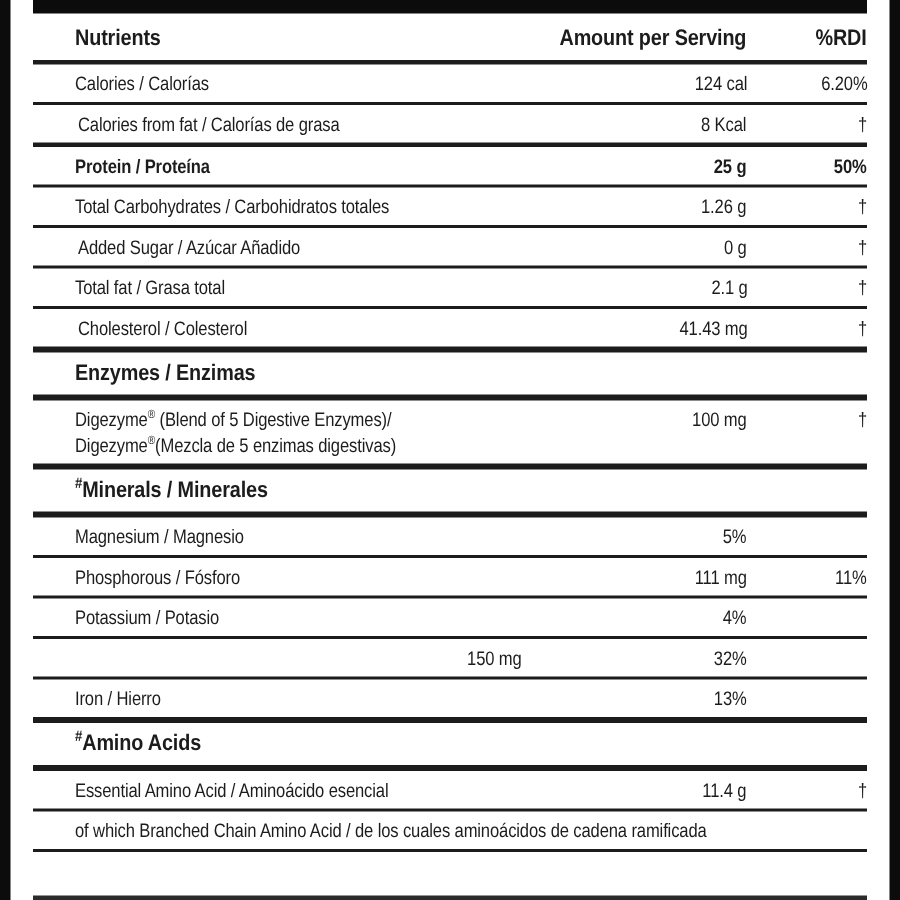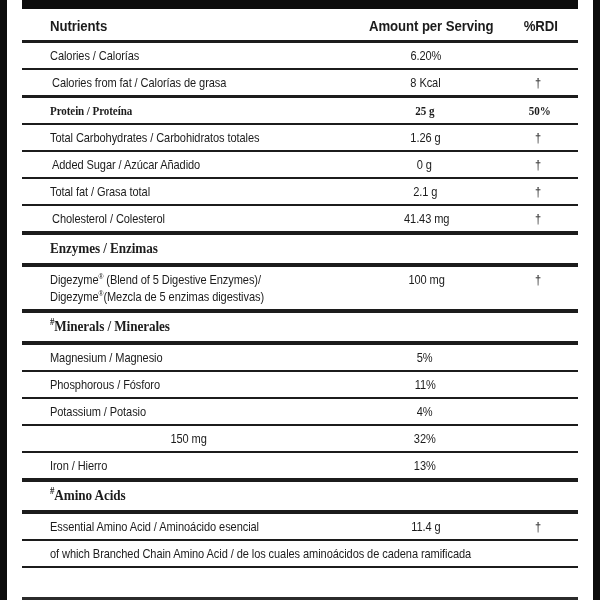--- a/index.html
+++ b/index.html
@@ -28,26 +28,26 @@
     display:grid;
     grid-template-columns:1fr 150px 80px;
     align-items:center;
     border-bottom:2px solid var(--ink);
     padding:4px 0;
     font-size:13px;
   }
   .row.rb3{border-bottom-width:3px;}
   .row.rb4{border-bottom-width:4px;}
   .row.hdr{font-size:15px;font-weight:bold;padding:7px 0 5px;}
-  .row.sec{display:block;font-size:15px;font-weight:bold;padding:4px 0 5px;font-family:Liberation Serif, serif;}
-  .row.bold{font-weight:bold;font-family:Liberation Serif, serif;}
+  .row.sec{display:block;font-size:15px;font-weight:bold;padding:4px 0 5px;}
+  .row.bold{font-weight:bold;}
 
   .cl{text-align:left;overflow:visible;padding-left:28px;}
   .cl.indent{padding-left:30px;}
-  .ca,.cr{text-align:center;}
+  .ca,.cr{text-align:right;}
   .cond{display:inline-block;white-space:nowrap;transform:scaleX(0.85);transform-origin:left center;line-height:17px;}
   .ca .cond,.cr .cond{transform-origin:right center;}
   .hdr .cond,.sec .cond{transform:scaleX(0.88);line-height:19px;}
 
   sup.reg{font-size:8px;vertical-align:super;line-height:0;}
   sup.hash{font-size:10px;vertical-align:super;line-height:0;font-weight:bold;}
 
   .dline{display:block;}
   .row.two-line .ca,.row.two-line .cr{align-self:start;text-decoration:underline;}
 </style>
@@ -62,20 +62,21 @@
 <div class="content">
 
   <div class="row hdr rb3">
     <div class="cl"><span class="cond">Nutrients</span></div>
     <div class="ca"><span class="cond">Amount per Serving</span></div>
     <div class="cr"><span class="cond">%RDI</span></div>
   </div>
 
   <div class="row">
     <div class="cl"><span class="cond">Calories / Calorías</span></div>
+    <div class="ca"><span class="cond">124 cal</span></div>
     <div class="cr"><span class="cond">6.20%</span></div>
   </div>
 
   <div class="row rb3">
     <div class="cl indent"><span class="cond">Calories from fat / Calorías de grasa</span></div>
     <div class="ca"><span class="cond">8 Kcal</span></div>
     <div class="cr"><span class="cond">†</span></div>
   </div>
 
   <div class="row bold">
@@ -128,20 +129,21 @@
   </div>
 
 
   <div class="row">
     <div class="cl"><span class="cond">Magnesium / Magnesio</span></div>
     <div class="cr"><span class="cond">5%</span></div>
   </div>
 
   <div class="row">
     <div class="cl"><span class="cond">Phosphorous / Fósforo</span></div>
+    <div class="ca"><span class="cond">111 mg</span></div>
     <div class="cr"><span class="cond">11%</span></div>
   </div>
 
   <div class="row">
     <div class="cl"><span class="cond">Potassium / Potasio</span></div>
     <div class="cr"><span class="cond">4%</span></div>
   </div>
 
   <div class="row">
     <div class="ca"><span class="cond">150 mg</span></div>

